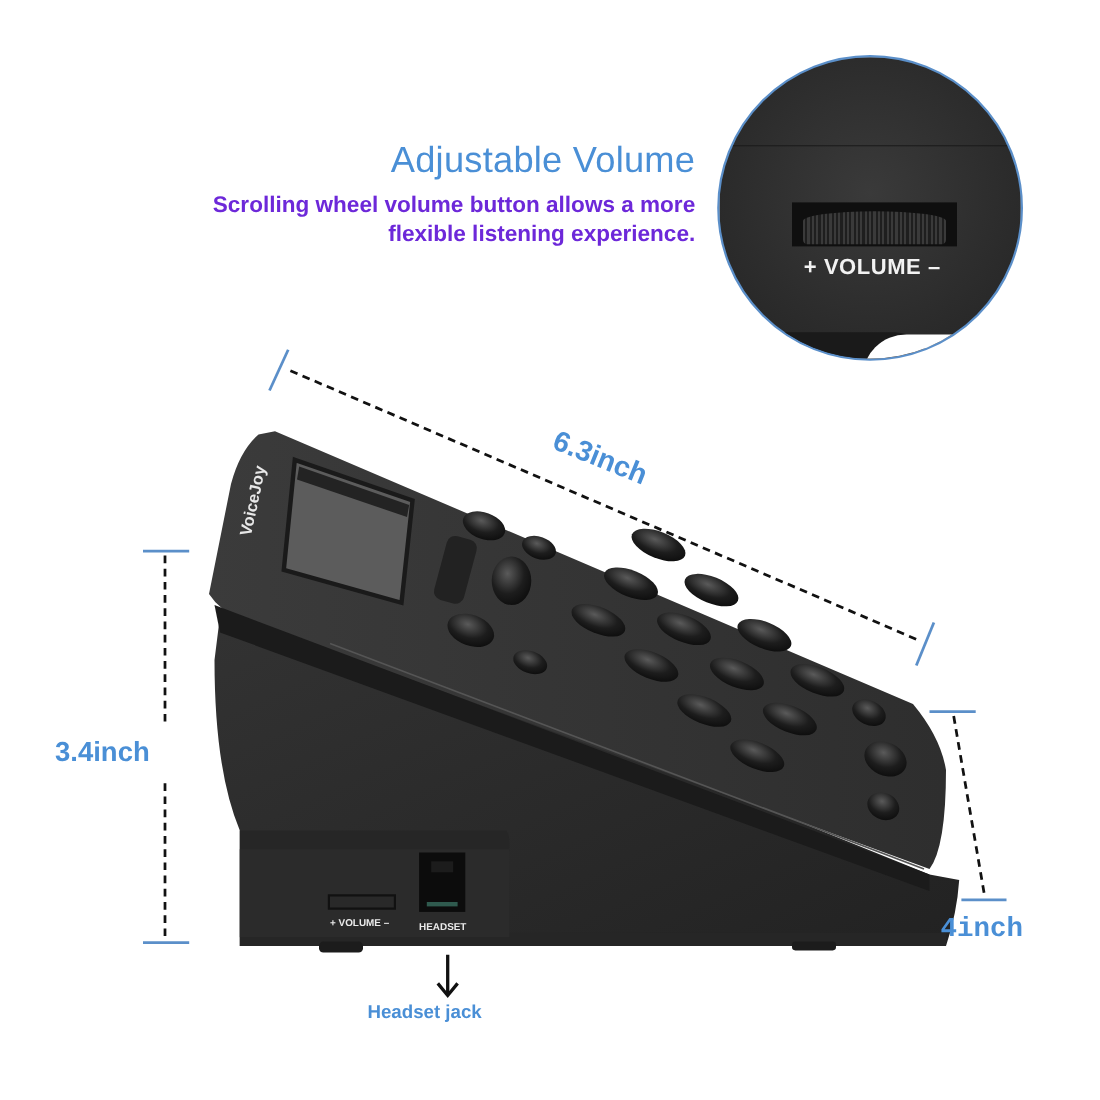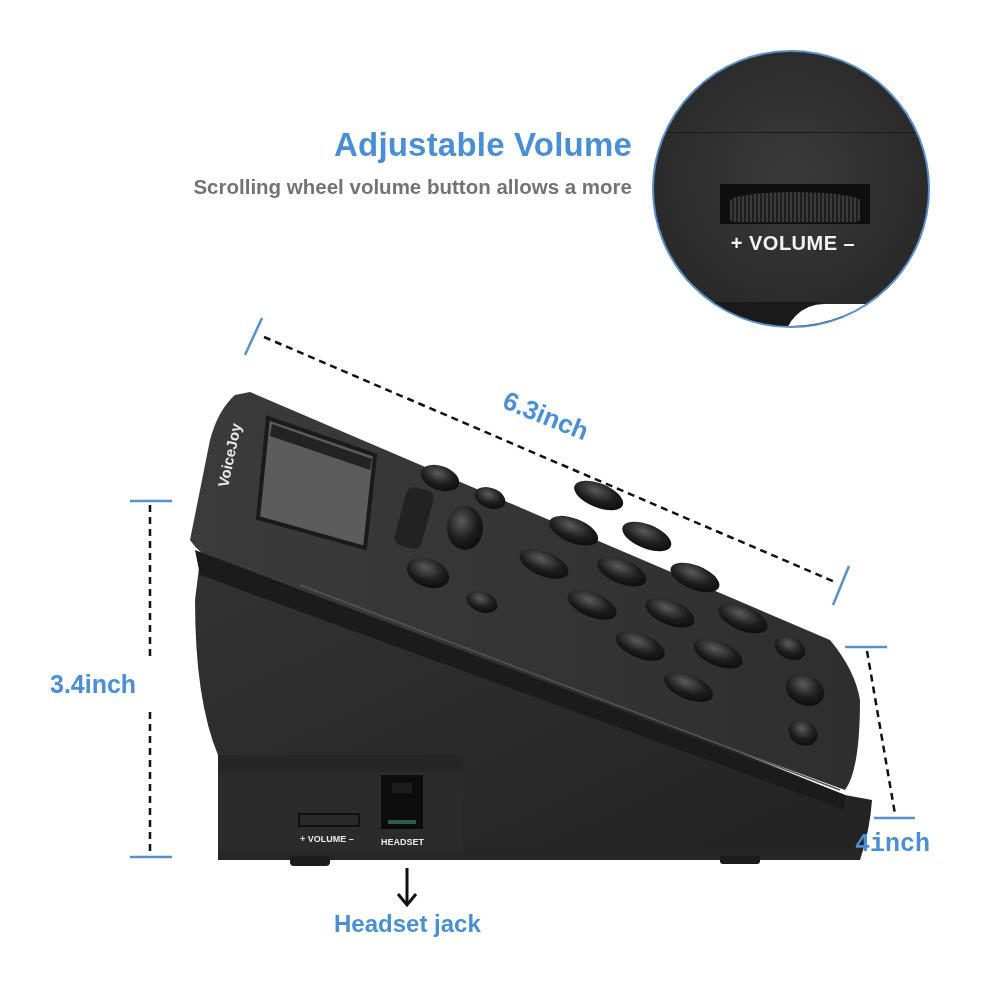--- a/index.html
+++ b/index.html
@@ -1,23 +1,23 @@
 <!DOCTYPE html>
 <html><head>
 <meta charset="utf-8">
 <style>
   html, body { margin: 0; padding: 0; background: #ffffff; }
   body { width: 1000px; height: 1000px; position: relative; overflow: hidden;
          font-family: "Liberation Sans", sans-serif; }
   .abs { position: absolute; }
 
   .headline { left: 200px; top: 126px; width: 432px; text-align: right;
-              font-weight: bold; font-size: 33px; color: #4a8fd6; letter-spacing: 0.2px; }
+              font-weight: normal; font-size: 33px; color: #4a8fd6; letter-spacing: 0.2px; }
   .subline { left: 90px; top: 174px; width: 542px; text-align: right;
-             font-weight: bold; font-size: 20.5px; line-height: 26px; color: #737373; }
+             font-weight: bold; font-size: 20.5px; line-height: 26px; color: #6d28d9; }
 
   .zoom-circle { left: 652px; top: 50px; width: 278px; height: 278px; border-radius: 50%;
                  background: radial-gradient(circle at 50% 45%, #3a3a3a 0%, #2c2c2c 60%, #232323 100%);
                  border: 2px solid #5b8fc9; overflow: hidden; box-sizing: border-box; }
   .zoom-circle .shelf { position: absolute; left: 0; top: 80px; width: 100%; height: 1px; background: #1c1c1c; }
   .zoom-circle .foot { position: absolute; left: 0; top: 250px; width: 190px; height: 40px;
                        background: #1a1a1a; border-radius: 0 30px 0 0; }
   .zoom-circle .foot-white { position: absolute; left: 130px; top: 252px; width: 160px; height: 40px;
                        background: #ffffff; border-radius: 40px 0 0 0; }
   .wheel-slot { position: absolute; left: 66px; top: 132px; width: 150px; height: 40px; background: #0f0f0f; }
@@ -25,30 +25,31 @@
            background: repeating-linear-gradient(90deg, #3a3a3a 0 2px, #1e1e1e 2px 4px); }
   .zoom-label { position: absolute; left: 0; top: 180px; width: 278px; text-align: center;
                 color: #f2f2f2; font-weight: bold; font-size: 20px; letter-spacing: 0.5px; }
 
   .dim-label { color: #4a8fd6; font-weight: bold; font-size: 25px; }
   .label-width { left: 510px; top: 385px; transform: rotate(22deg); transform-origin: left top; font-size: 26px; }
   .label-height { left: 50px; top: 670px; }
   .label-depth { left: 855px; top: 830px; font-family: Liberation Mono, monospace; }
 
   .callout-arrow { left: 396px; top: 866px; width: 22px; height: 42px; }
-  .callout-text { left: 334px; top: 910px; color: #4a8fd6; font-weight: bold; font-size: 24px; }
+  .callout-text { left: 334px; top: 910px; color: #4a8fd6; font-weight: bold; font-size: 17px; }
 
   svg.overlay { position: absolute; left: 0; top: 0; }
 </style>
 </head>
 <body>
 
 <div class="abs headline">Adjustable Volume</div>
 <div class="abs subline">
   <div>Scrolling wheel volume button allows a more</div>
+  <div>flexible listening experience.</div>
 </div>
 
 <div class="abs zoom-circle">
   <div class="shelf"></div>
   <div class="wheel-slot">
     <div class="wheel"></div>
   </div>
   <div class="zoom-label">+ VOLUME –</div>
   <div class="foot"></div>
   <div class="foot-white"></div>

